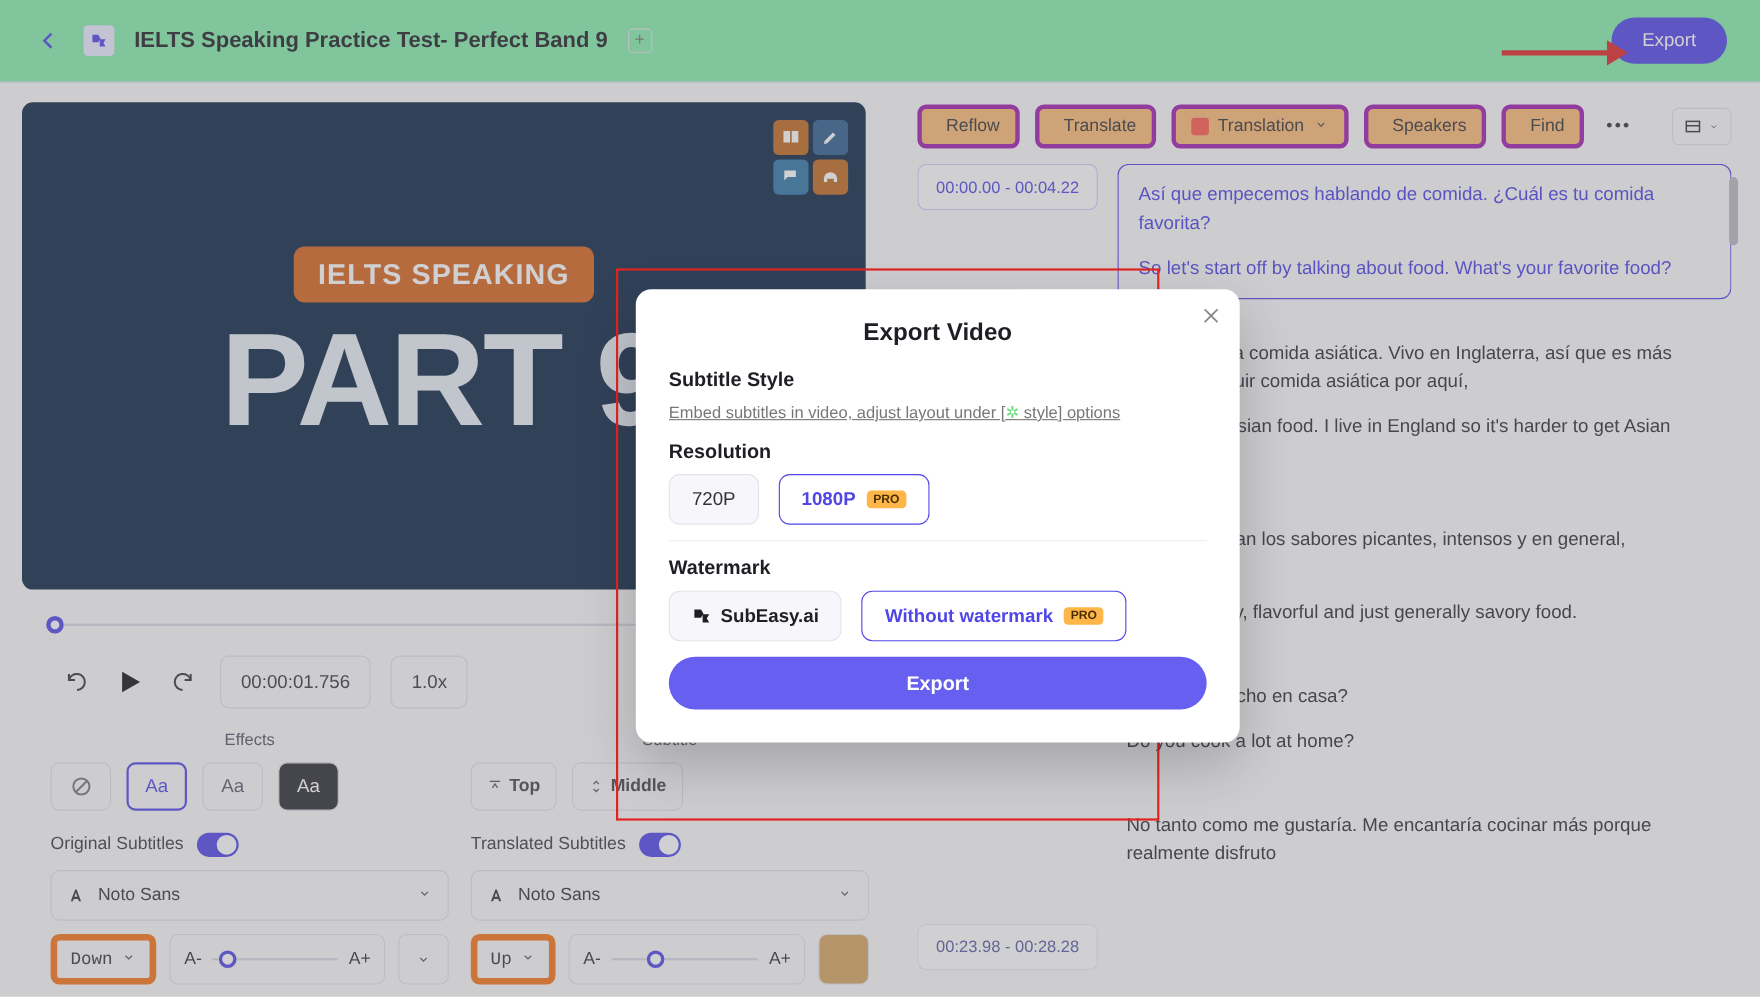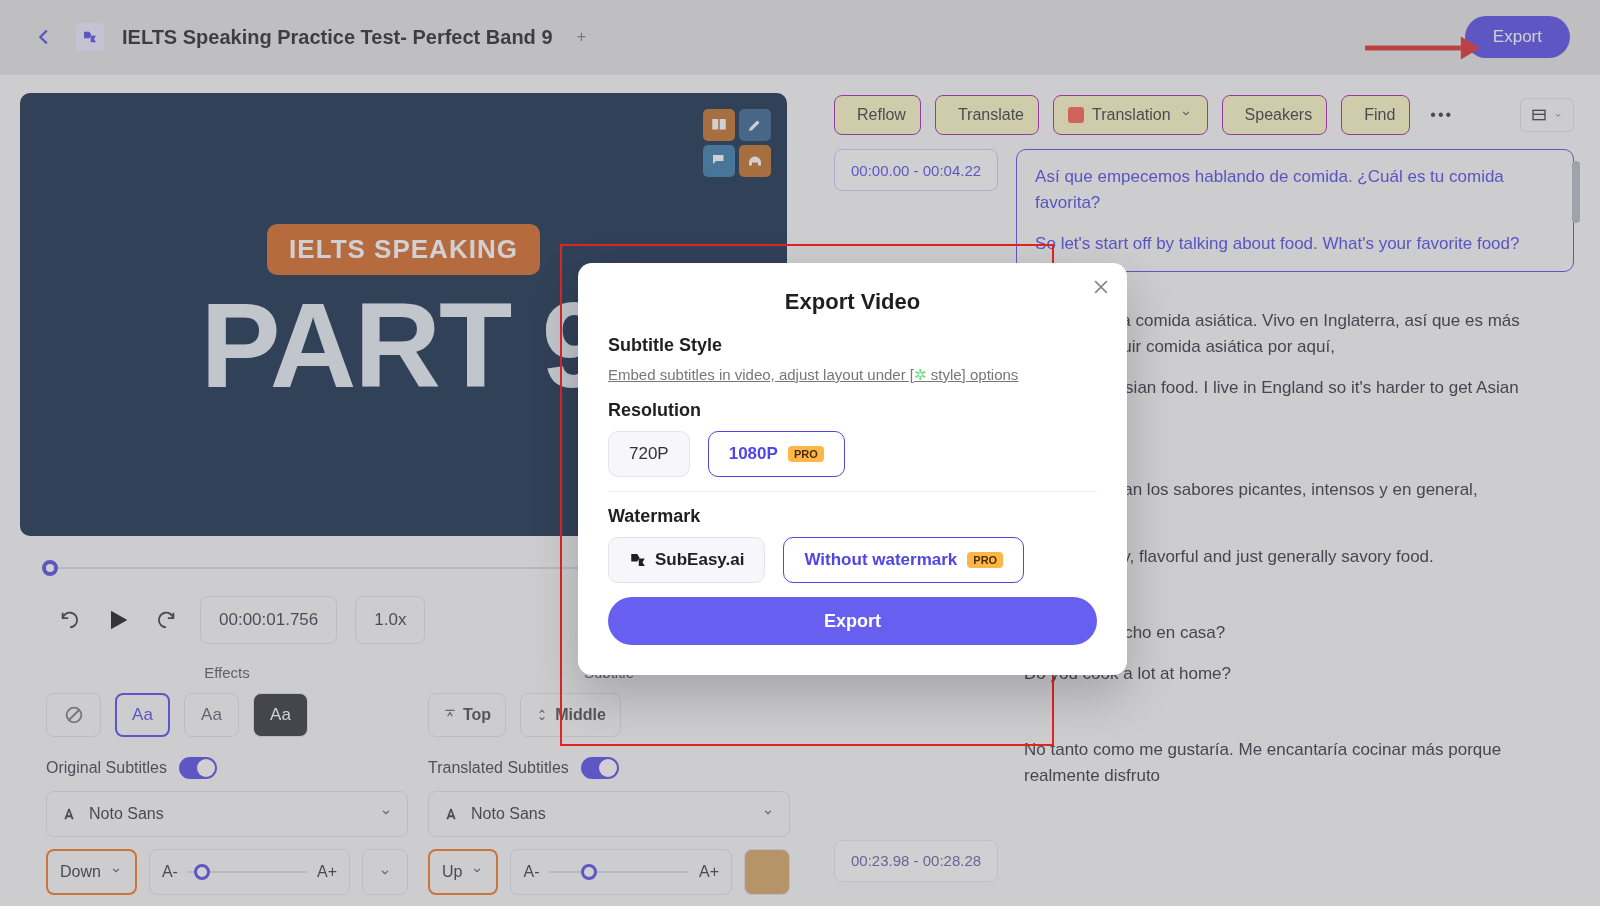--- a/index.html
+++ b/index.html
@@ -1,20 +1,20 @@
 <!DOCTYPE html>
 <html><head>
 <meta charset="utf-8">
 <style>
 * { box-sizing: border-box; margin: 0; padding: 0; }
 html, body { width: 1600px; height: 906px; font-family: -apple-system, BlinkMacSystemFont, "Segoe UI", Arial, sans-serif; background:#fafafa; color:#202020; overflow:hidden; }
 
 .topbar {
   height: 75px;
-  background:#e5e5e5;
+  background:#86efac;
   border-bottom:1px solid #e5e5e9;
   display:flex; align-items:center; justify-content:space-between;
   padding: 0 30px;
 }
 .topbar-left { display:flex; align-items:center; gap:18px;}
 .back-chevron svg{width:20px;height:20px;stroke:#5046e7;}
 .logo-chip{width:28px;height:28px;border-radius:4px;background:#ecebff;display:flex;align-items:center;justify-content:center;}
 .logo-chip svg{width:16px;height:16px;fill:#5046e7;}
 .page-title{font-size:20px;font-weight:600;color:#1e1e22;}
 .add-chip{width:22px;height:22px;border-radius:4px;border:1px solid #e3e3ea;display:flex;align-items:center;justify-content:center;color:#7a7a7a;font-size:16px;}
@@ -65,29 +65,29 @@
 .sub-row{display:flex;gap:20px;padding:12px 26px 0 26px;}
 .sub-col{flex:1;}
 .sub-head{display:flex;align-items:center;gap:12px;margin-bottom:12px;font-size:16px;color:#3a3a44;font-weight:500;}
 .toggle{width:38px;height:22px;border-radius:11px;background:#5046e7;position:relative;}
 .toggle::after{content:"";position:absolute;right:2px;top:2px;width:18px;height:18px;border-radius:50%;background:#fff;}
 .font-sel{border:1px solid #e0e0e6;border-radius:8px;height:46px;display:flex;align-items:center;gap:12px;padding:0 14px;font-size:16px;color:#333;justify-content:space-between;}
 .font-sel .lhs{display:flex;align-items:center;gap:12px;}
 .caret svg{width:14px;height:14px;}
 
 .adj-row{display:flex;gap:12px;align-items:center;margin-top:12px;}
-.dir-sel{display:flex;align-items:center;gap:8px;border:2px solid #f97316;border-radius:8px;height:46px;padding:0 12px;font-size:16px;color:#333;}
+.dir-sel{display:flex;align-items:center;gap:8px;border:6px solid #f97316;border-radius:8px;height:46px;padding:0 12px;font-size:16px;color:#333;font-family:Liberation Mono, monospace;}
 .size-box{display:flex;align-items:center;gap:10px;border:1px solid #e0e0e6;border-radius:8px;height:46px;padding:0 12px;font-size:16px;color:#333;flex:1;}
 .size-box .trk{flex:1;height:2px;background:#d9d9e2;position:relative;}
 .size-box .trk .dot{position:absolute;top:-7px;width:16px;height:16px;border-radius:50%;border:3px solid #5046e7;background:#fff;}
 .chev{border:1px solid #e0e0e6;border-radius:8px;height:46px;width:46px;display:flex;align-items:center;justify-content:center;}
 .swatch{width:46px;height:46px;border-radius:8px;background:#d7a45f;border:1px solid #e0e0e6;}
 
 .toolbar{display:flex;align-items:center;gap:14px;padding:2px 0 14px 0;}
-.tool{display:flex;align-items:center;gap:8px;border:1px solid #a21caf;border-radius:8px;height:40px;padding:0 14px;font-size:16px;color:#333;background:#fef9c3;}
+.tool{display:flex;align-items:center;gap:8px;border:4px solid #a21caf;border-radius:8px;height:40px;padding:0 14px;font-size:16px;color:#333;background:#fdba74;}
 .tool.noborder{border:none;background:transparent;padding:0 6px;}
 .right-fill{flex:1;}
 .more-dots{letter-spacing:2px;}
 .layout-btn{display:flex;align-items:center;gap:6px;border:1px solid #e0e0e6;border-radius:6px;height:34px;padding:0 10px;}
 
 .seg-area{overflow:auto;height:760px;}
 .seg{display:flex;gap:18px;margin-bottom:22px;}
 .time-pill{border:1px solid #e7e7f0;border-radius:8px;height:42px;min-width:154px;padding:0 16px;display:flex;align-items:center;justify-content:center;font-size:15px;color:#5a5aa0;background:#fff;}
 .seg.active .time-pill{border-color:#cfcaf7;color:#5046e7;}
 .seg-body{flex:1;border-radius:10px;padding:14px 18px;font-size:17px;line-height:1.55;}

